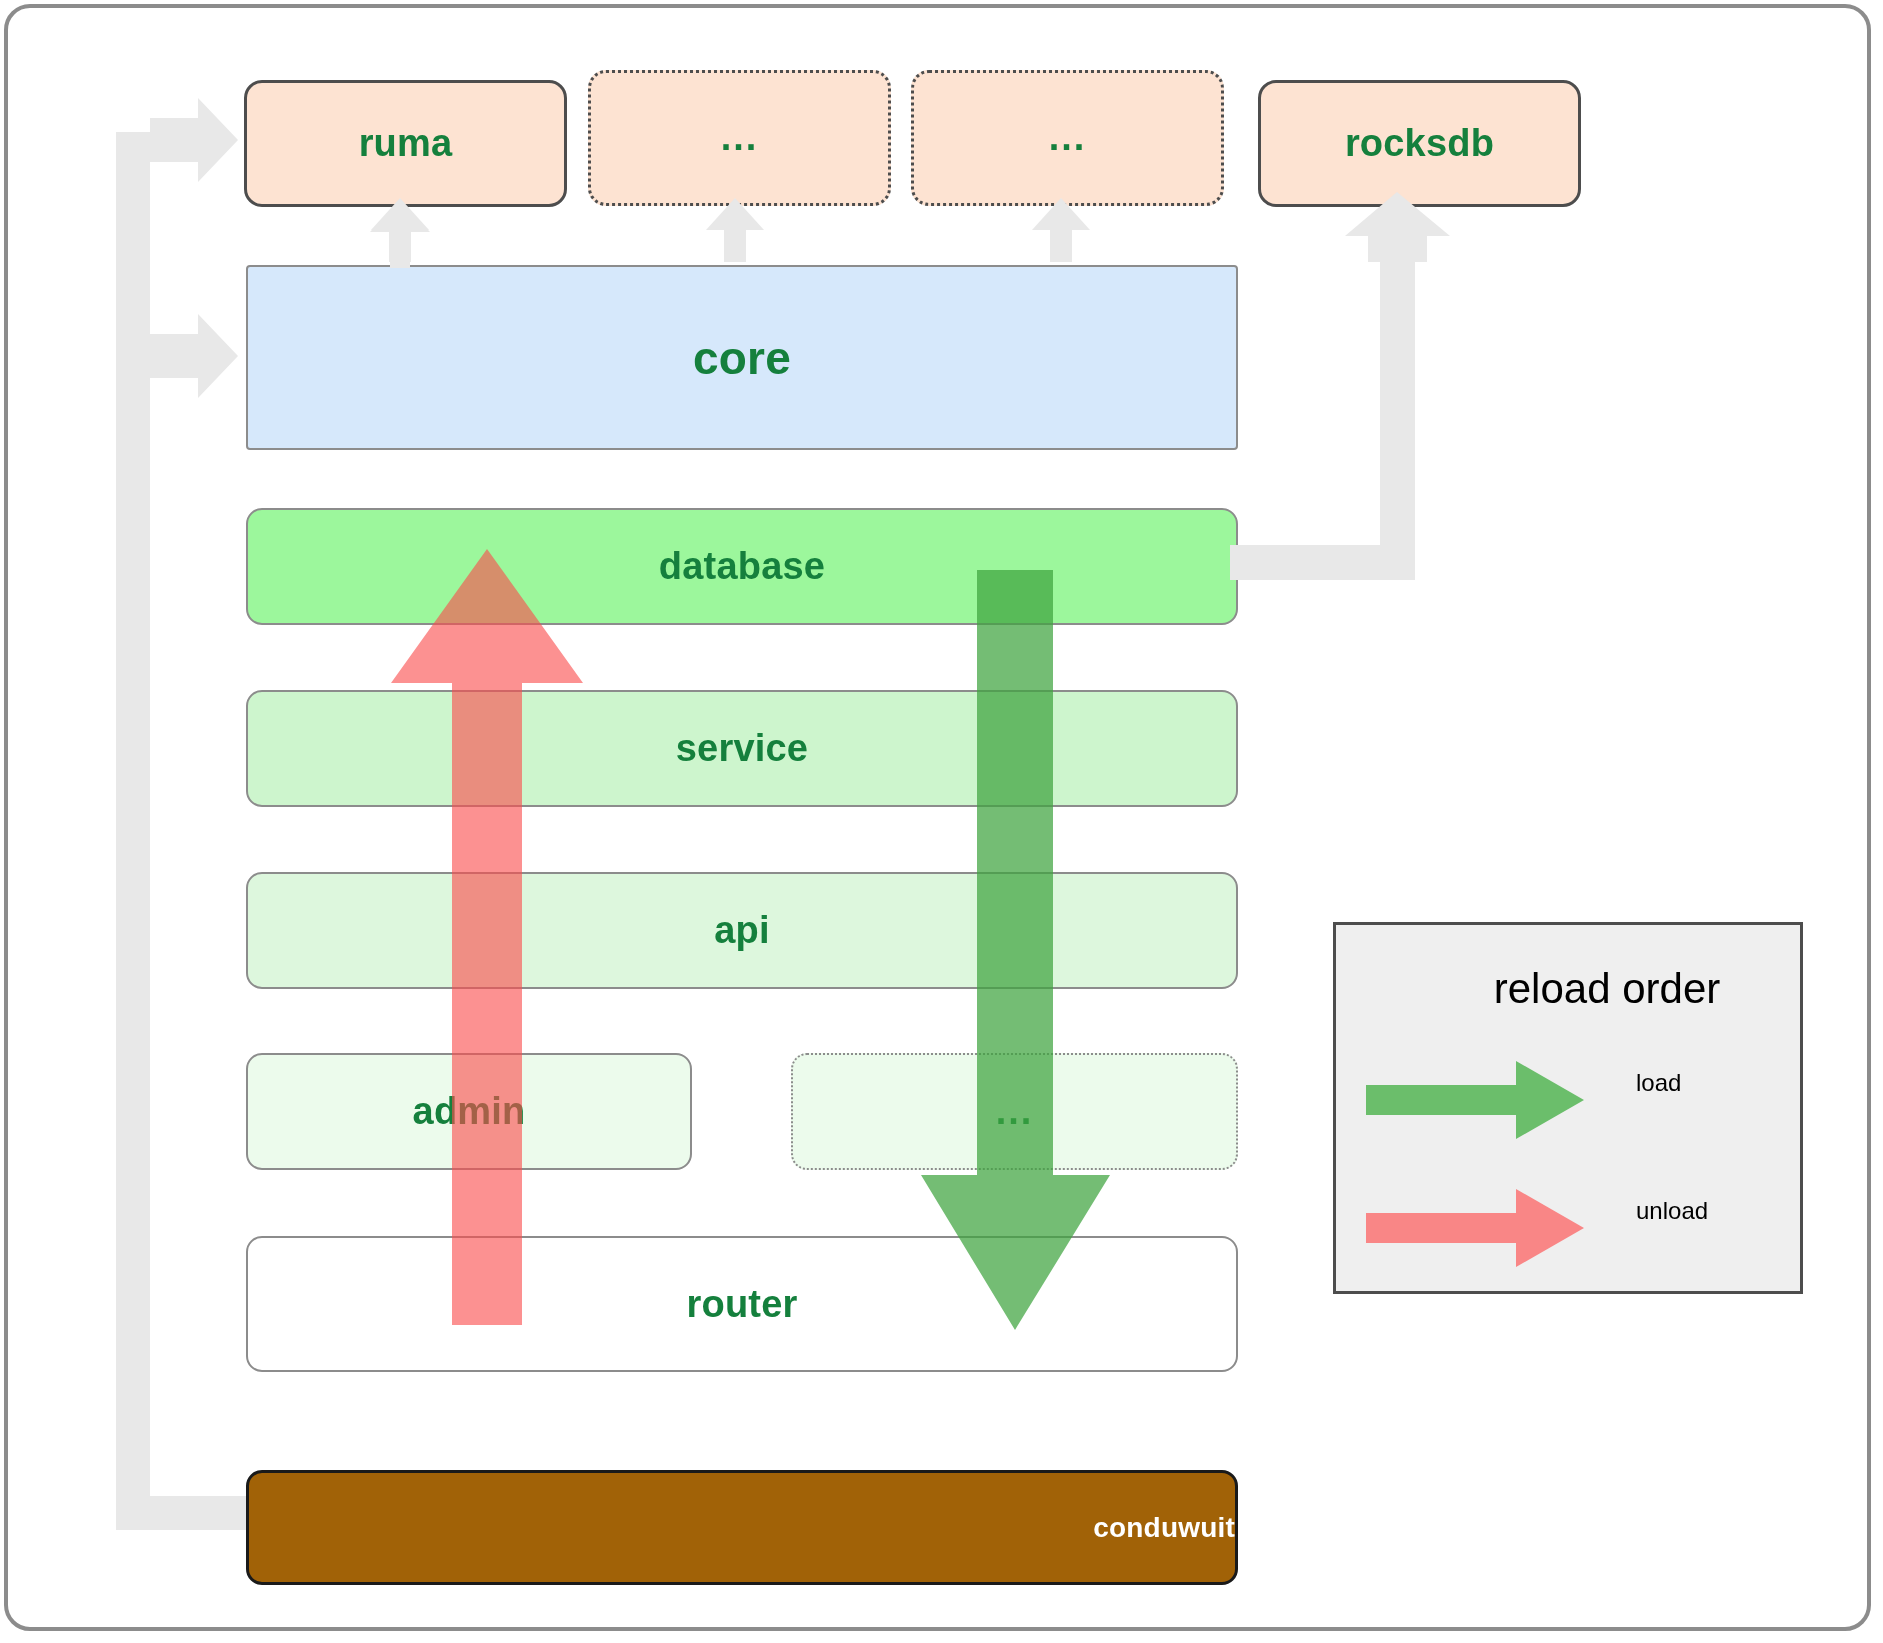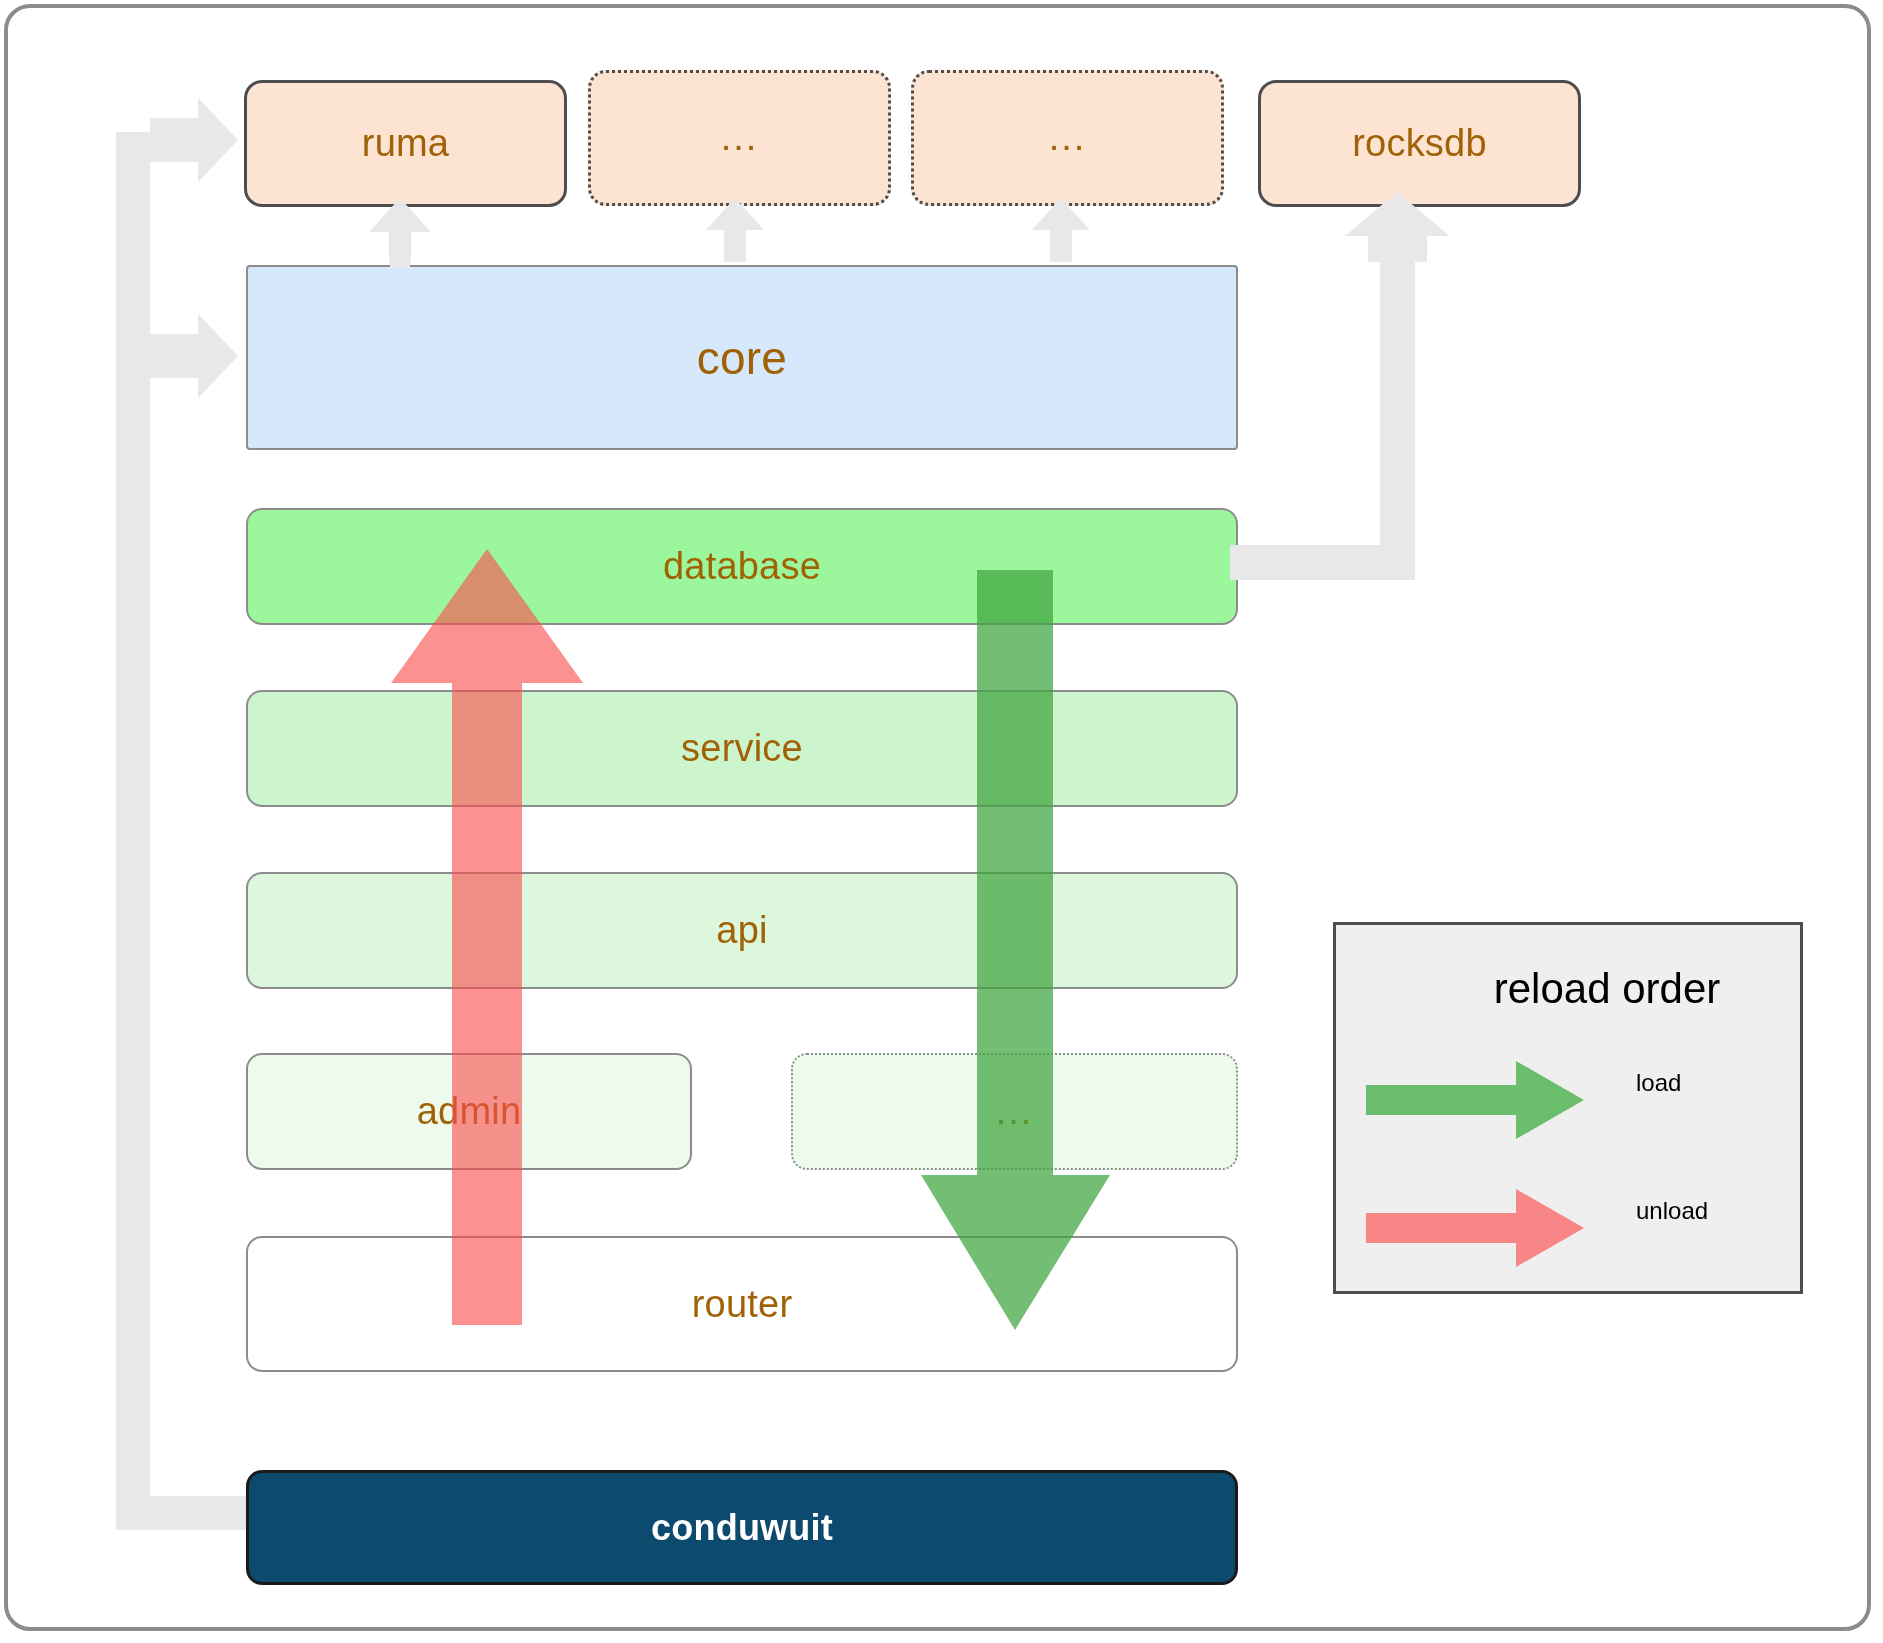--- a/index.html
+++ b/index.html
@@ -31,22 +31,23 @@
   }
   
   .node {
     position: absolute;
     box-sizing: border-box;
     display: flex;
     align-items: center;
     justify-content: center;
     border-radius: 14px;
     font-size: 36px;
-    color: #a16207;
+    color: #15803d;
     letter-spacing: .2px;
+    font-weight: bold;
   }
   .node.dep {
     background: #fde3d2;
     border: 3px solid #4d4d4d;
     border-radius: 18px;
     font-size: 38px;
   }
   .node.dep.dotted {
     border: 3px dotted #4d4d4d;
   }
@@ -58,26 +59,27 @@
   }
   .node.layer {
     border: 2px solid #8c8c8c;
     border-radius: 16px;
     font-size: 38px;
   }
   .node.layer.dotted {
     border: 2px dotted #8c8c8c;
   }
   .node.app {
-    background: #0c4a6e;
+    background: #a16207;
     border: 3px solid #1a1a1a;
     border-radius: 16px;
     color: #ffffff;
-    font-size: 36px;
+    font-size: 28px;
     font-weight: bold;
+    justify-content: flex-end;
   }
   .node .dots {
     font-size: 38px;
     letter-spacing: 2px;
     line-height: .4;
   }
   
   #legend {
     position: absolute;
     left: 1333px;

